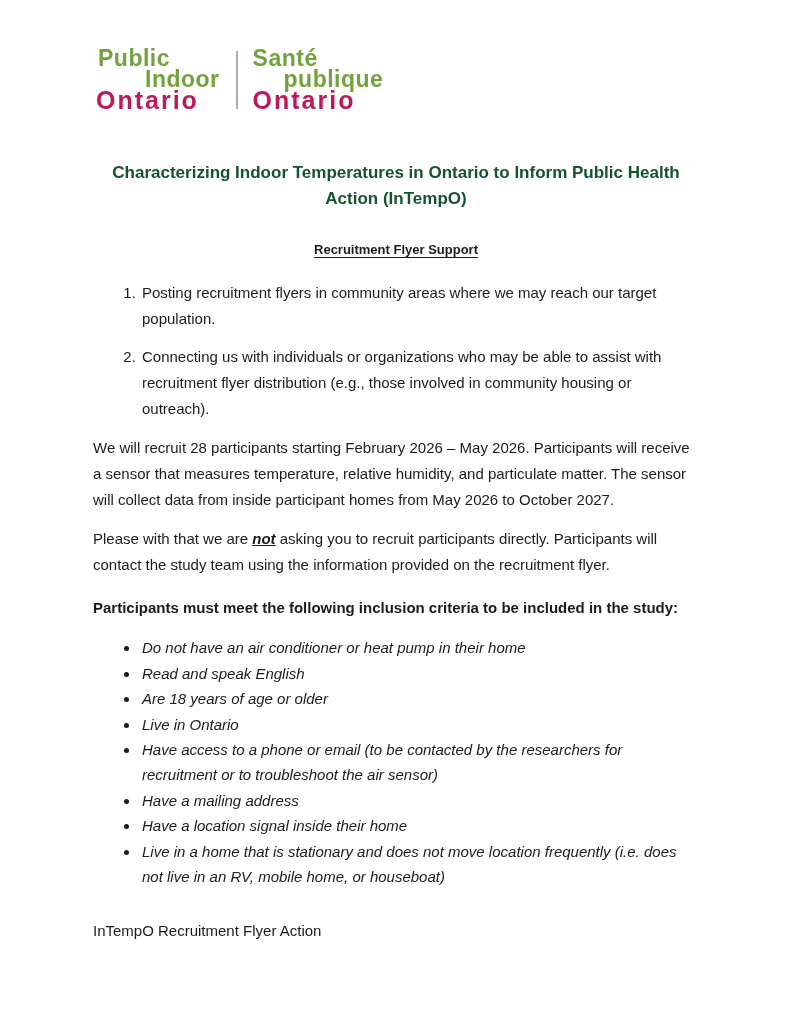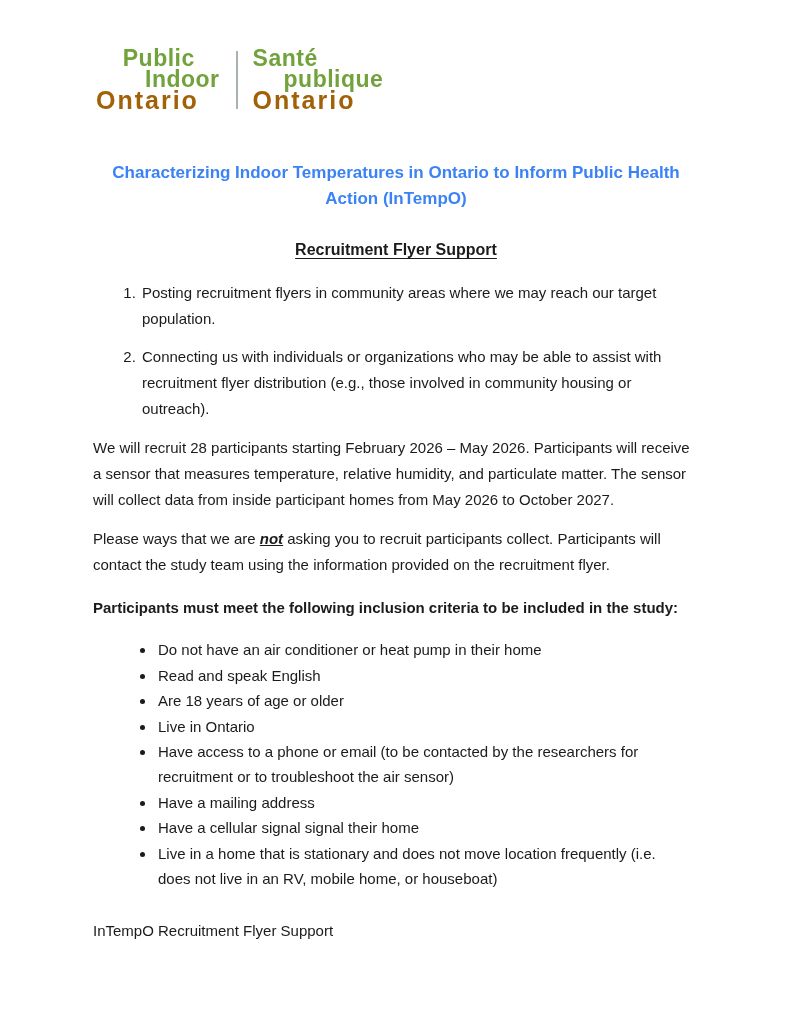--- a/index.html
+++ b/index.html
@@ -24,22 +24,22 @@
   }
   .logo-block {
     display: flex;
     flex-direction: column;
     font-weight: bold;
     line-height: 21px;
     font-size: 23px;
     letter-spacing: 0.5px;
   }
   .logo-block .green { color: #71a23c; }
-  .logo-block .blue  { color: #a16207; font-size: 25px; letter-spacing: 2px; }
-  .logo-en .l1 { margin-left: 2px; text-align: center; }
+  .logo-block .blue  { color: #be185d; font-size: 25px; letter-spacing: 2px; }
+  .logo-en .l1 { margin-left: 2px; }
   .logo-en .l2 { margin-left: 49px; }
   .logo-en .l3 { margin-left: 0; }
   .logo-fr .l1 { margin-left: 0; }
   .logo-fr .l2 { margin-left: 31px; }
   .logo-fr .l3 { margin-left: 0; }
   .logo-divider {
     width: 2px;
     height: 58px;
     background: #a9b0b0;
     margin: 3px 15px 0 16px;
@@ -51,25 +51,25 @@
     left: 93px;
     width: 606px;
     font-size: 15px;
     line-height: 26px;
   }
   h1.doc-title {
     font-size: 17px;
     line-height: 26px;
     font-weight: bold;
     text-align: center;
-    color: #3b82f6;
+    color: #14532d;
     margin-bottom: 25px;
   }
   h2.doc-subtitle {
-    font-size: 16px;
+    font-size: 13px;
     font-weight: bold;
     text-align: center;
     margin-bottom: 17px;
   }
   h2.doc-subtitle span {
     text-decoration: underline;
     text-underline-offset: 3px;
   }
   p.para { margin-bottom: 13px; }
   ol.num-list {
@@ -80,23 +80,24 @@
     margin-bottom: 12px;
     padding-left: 2px;
   }
   .bold-inline { font-weight: bold; font-style: italic; text-decoration: underline; }
   .italic-inline { font-style: italic; }
   p.criteria-heading {
     font-weight: bold;
     margin: 17px 0 14px 0;
   }
   ul.bullet-list {
-    margin: 16px;
+    margin: 0;
     padding-left: 47px;
     line-height: 25px;
+    font-style: italic;
   }
   ul.bullet-list li {
     padding-left: 2px;
     margin-bottom: 0.5px;
   }
   
   .footer {
     position: absolute;
     left: 93px;
     top: 919px;
@@ -132,34 +133,34 @@
     </h2>
 
 
     <ol class="num-list">
       <li>Posting recruitment flyers in community areas where we may reach our target population.</li>
       <li>Connecting us with individuals or organizations who may be able to assist with recruitment flyer distribution (e.g., those involved in community housing or outreach).</li>
     </ol>
 
     <p class="para">We will recruit 28 participants starting February 2026 – May 2026. Participants will receive a sensor that measures temperature, relative humidity, and particulate matter. The sensor will collect data from inside participant homes from May 2026 to October 2027.</p>
 
-    <p class="para"><span>Please ways that we are </span><span class="bold-inline">not</span><span> asking you to recruit participants collect. Participants will contact the study team using the information provided on the recruitment flyer.</span></p>
+    <p class="para"><span>Please with that we are </span><span class="bold-inline">not</span><span> asking you to recruit participants directly. Participants will contact the study team using the information provided on the recruitment flyer.</span></p>
 
 
     <p class="criteria-heading">Participants must meet the following inclusion criteria to be included in the study:</p>
 
     <ul class="bullet-list">
       <li>Do not have an air conditioner or heat pump in their home</li>
       <li>Read and speak English</li>
       <li>Are 18 years of age or older</li>
       <li>Live in Ontario</li>
       <li>Have access to a phone or email (to be contacted by the researchers for recruitment or to troubleshoot the air sensor)</li>
       <li>Have a mailing address</li>
-      <li>Have a cellular signal signal their home</li>
+      <li>Have a location signal inside their home</li>
       <li>Live in a home that is stationary and does not move location frequently (i.e. does not live in an RV, mobile home, or houseboat)</li>
     </ul>
   </div>
 
   <div class="footer">
-    <div>InTempO Recruitment Flyer Support</div>
+    <div>InTempO Recruitment Flyer Action</div>
   </div>
 
 </div>
 
 </body></html>

